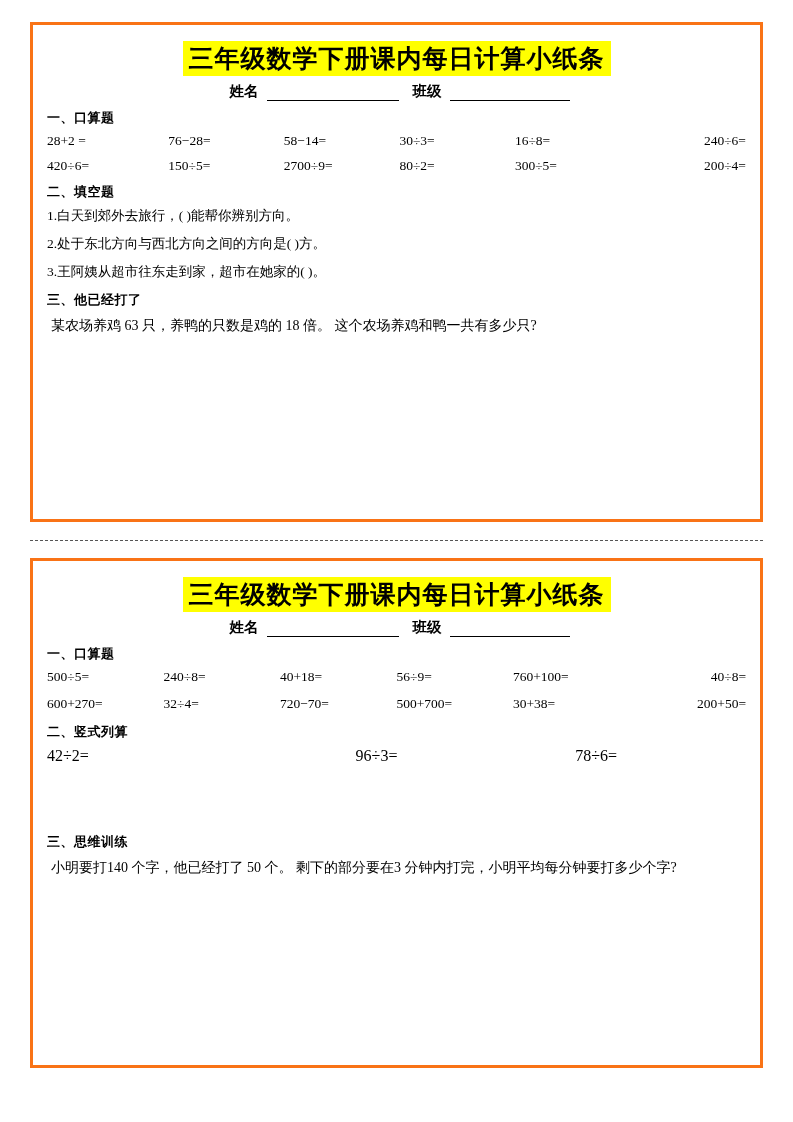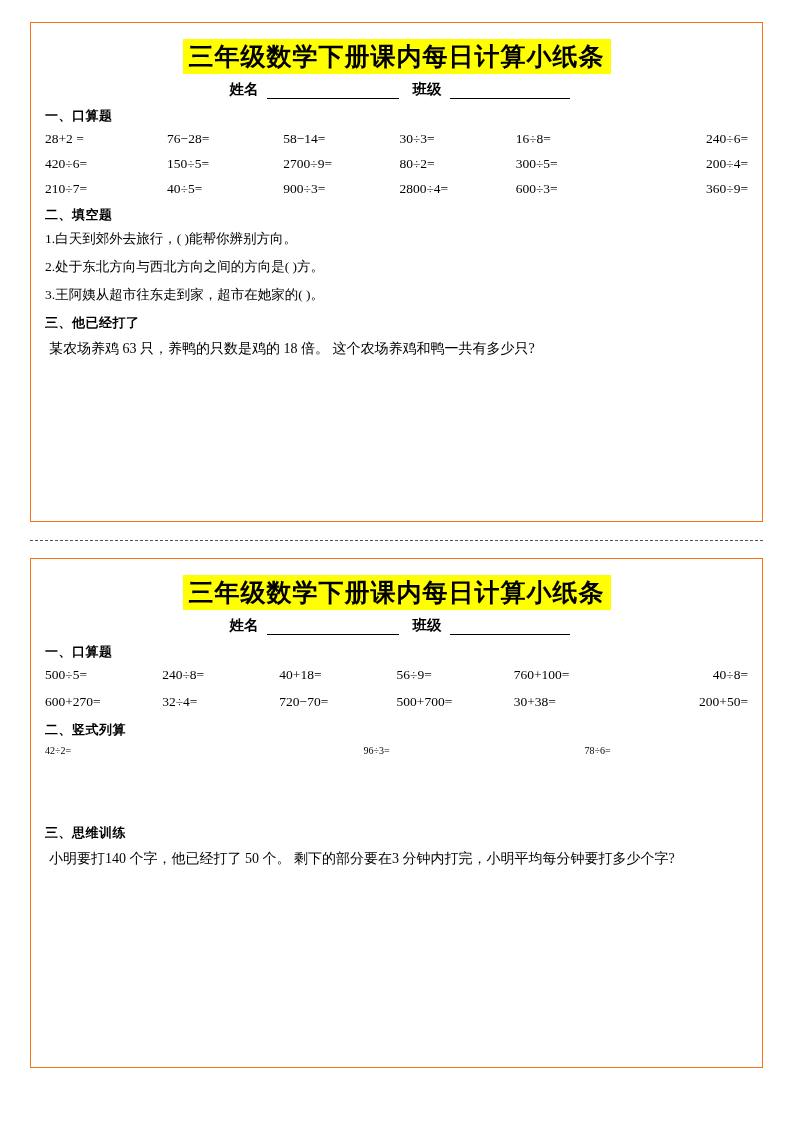--- a/index.html
+++ b/index.html
@@ -17,21 +17,21 @@
   }
   .page {
     width: 793px;
     height: 1122px;
     box-sizing: border-box;
     padding: 22px 30px 0 30px;
     display: flex;
     flex-direction: column;
   }
   .sheet {
-    border: 1px solid #f97316;
+    border: 3px solid #f97316;
     box-sizing: border-box;
     padding: 10px 14px 8px 14px;
     position: relative;
   }
   .sheet-1 { height: 500px; }
   .sheet-2 { height: 510px; }
 
   .divider {
     height: 36px;
     display: flex;
@@ -104,21 +104,21 @@
 
   .think-text {
     font-size: 14px;
     line-height: 1.6;
     padding-left: 4px;
   }
 
   .vert-row {
     display: flex;
     width: 100%;
-    font-size: 10px;
+    font-size: 16px;
   }
   .vert-row .vcell { flex: 1 1 0; text-align: left; }
   .vert-row .vcell.v1 { text-align: center; }
   .vert-row .vcell.v2 { text-align: center; padding-right: 40px; }
 
   .spacer-sm { height: 60px; }
   .spacer-lg { height: 30px; }
 
   .oral-row2 {
     display: flex;
@@ -160,28 +160,20 @@
       <span class="cell c5">240÷6=</span>
     </div>
     <div class="oral-row">
       <span class="cell c0">420÷6=</span>
       <span class="cell c1">150÷5=</span>
       <span class="cell c2">2700÷9=</span>
       <span class="cell c3">80÷2=</span>
       <span class="cell c4">300÷5=</span>
       <span class="cell c5">200÷4=</span>
     </div>
-    <div class="oral-row">
-      <span class="cell c0">210÷7=</span>
-      <span class="cell c1">40÷5=</span>
-      <span class="cell c2">900÷3=</span>
-      <span class="cell c3">2800÷4=</span>
-      <span class="cell c4">600÷3=</span>
-      <span class="cell c5">360÷9=</span>
-    </div>
 
     <div class="section-head">二、填空题</div>
     <div class="fill-line">1.白天到郊外去旅行，(            )能帮你辨别方向。</div>
     <div class="fill-line">2.处于东北方向与西北方向之间的方向是(          )方。</div>
     <div class="fill-line">3.王阿姨从超市往东走到家，超市在她家的(          )。</div>
 
     <div class="section-head">三、他已经打了</div>
     <div class="think-text">某农场养鸡 63 只，养鸭的只数是鸡的 18 倍。 这个农场养鸡和鸭一共有多少只?</div>
   </div>
 

